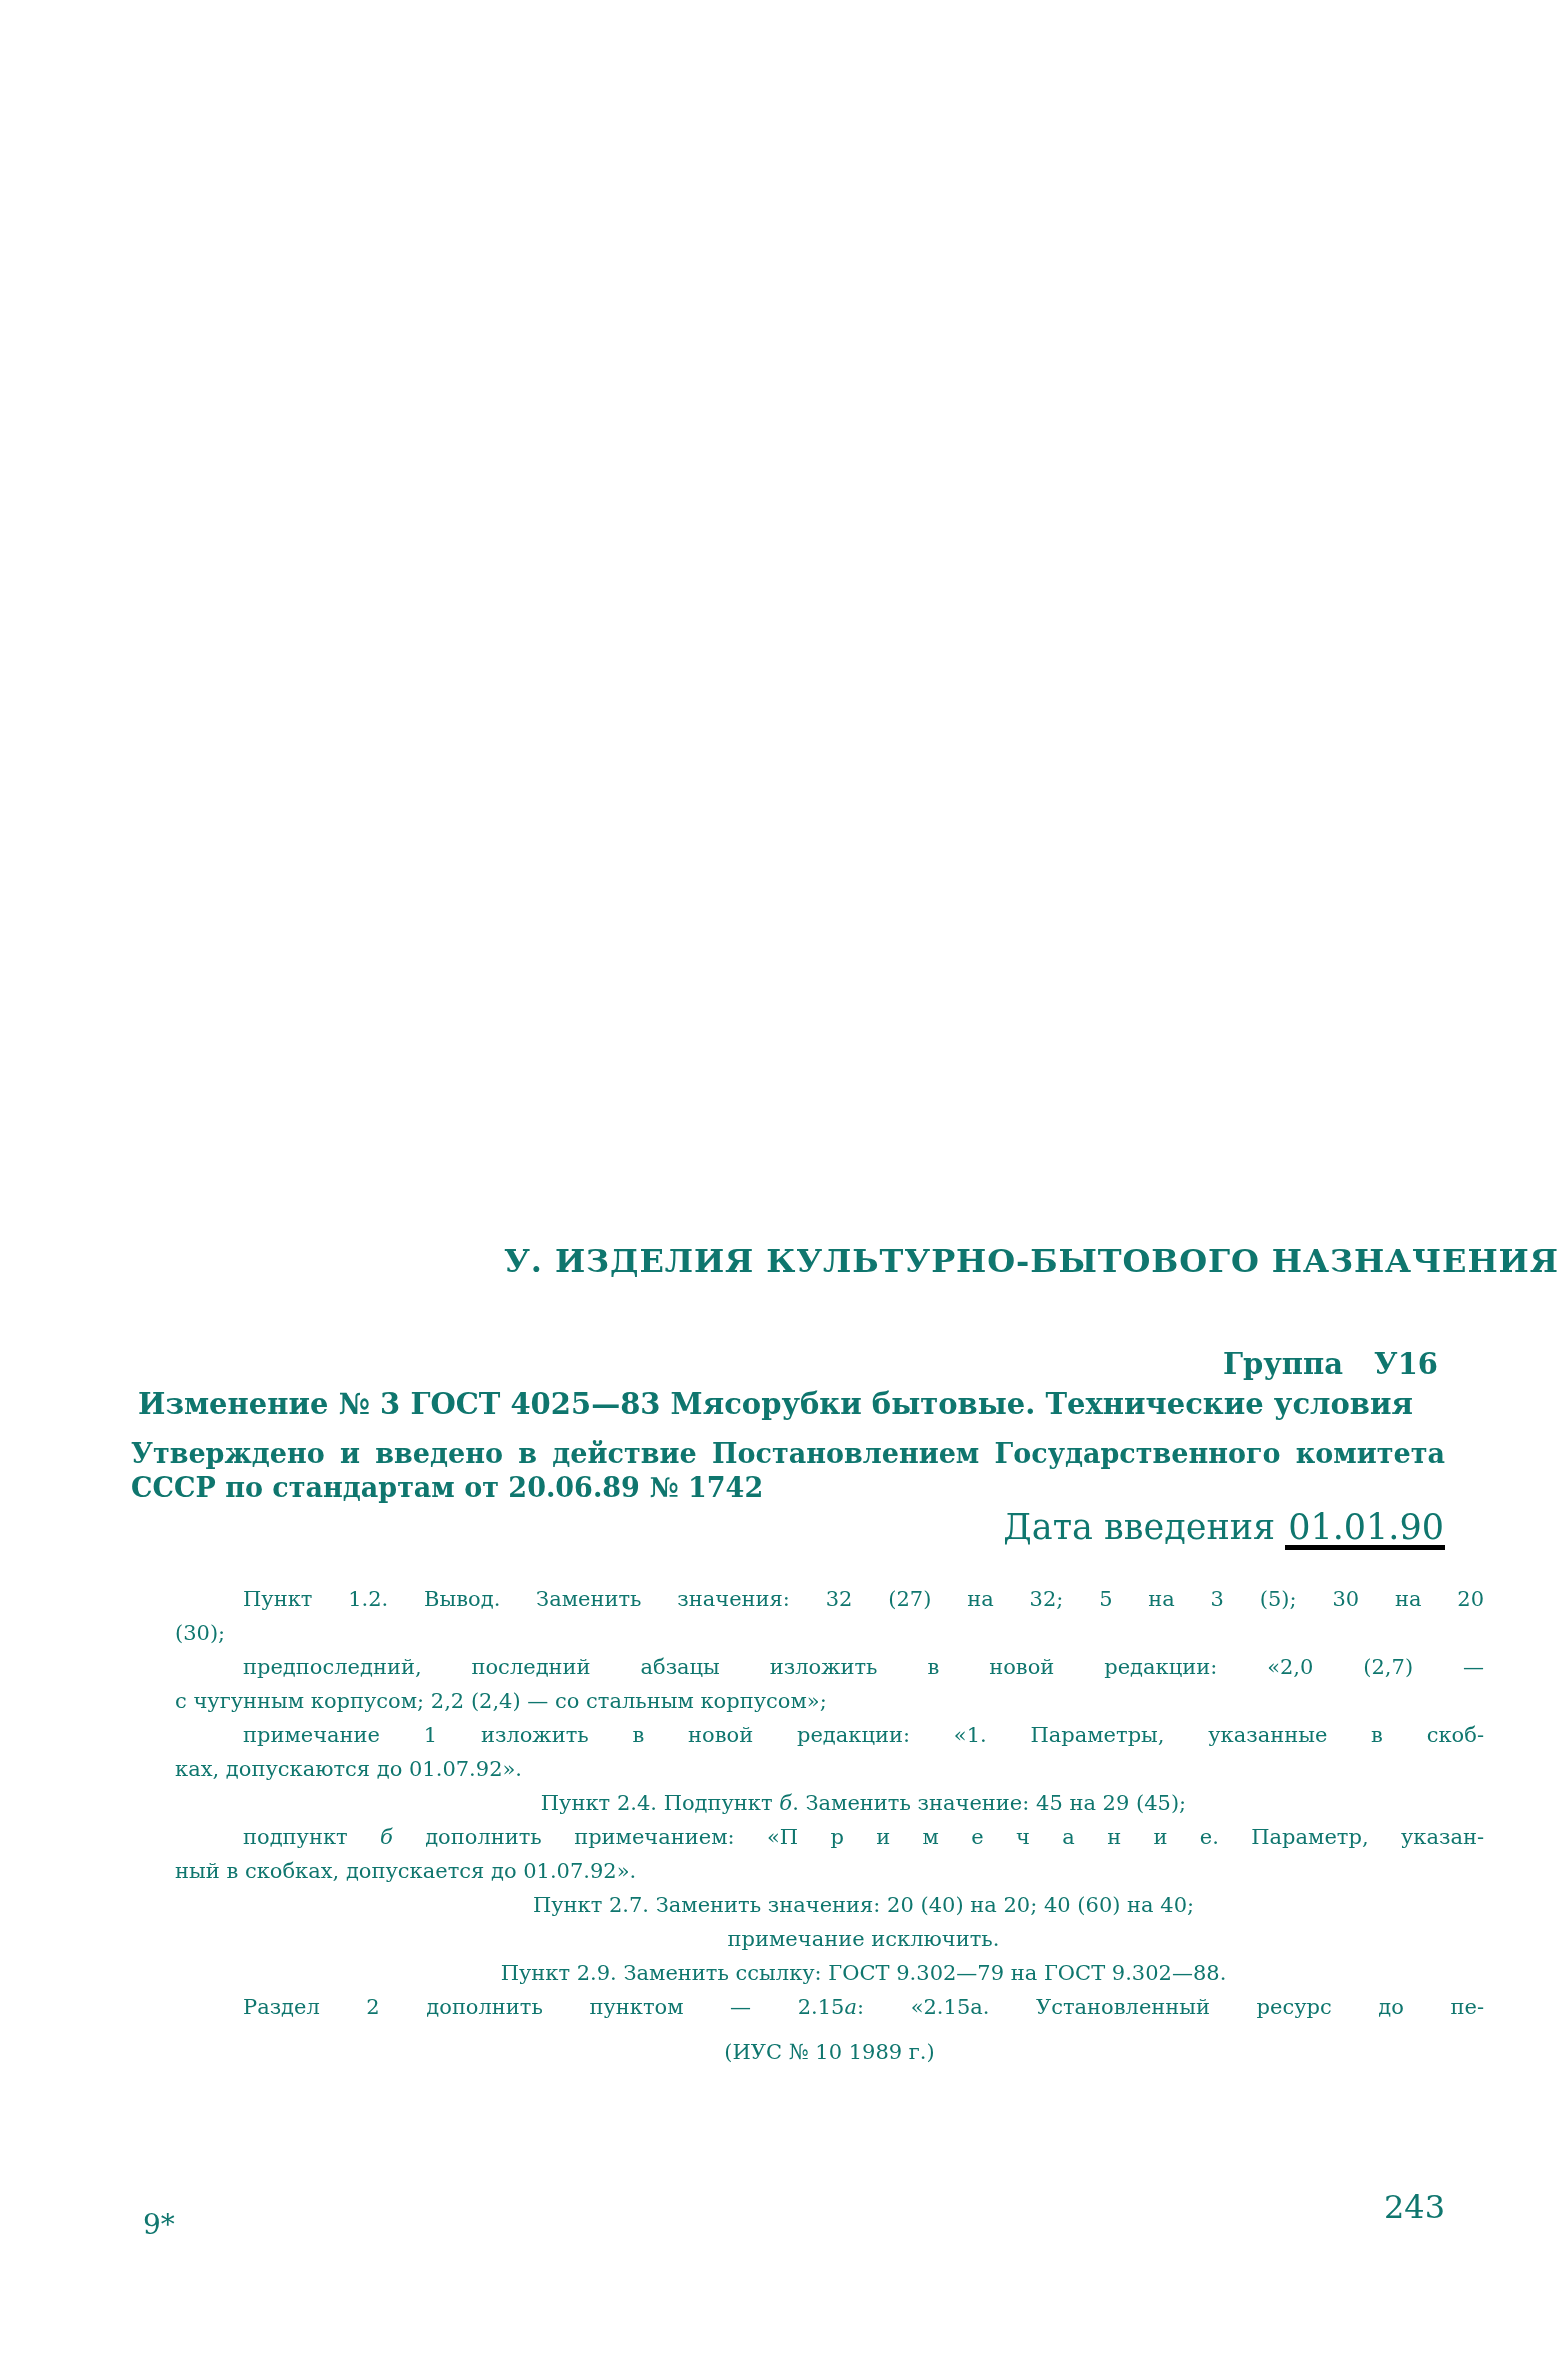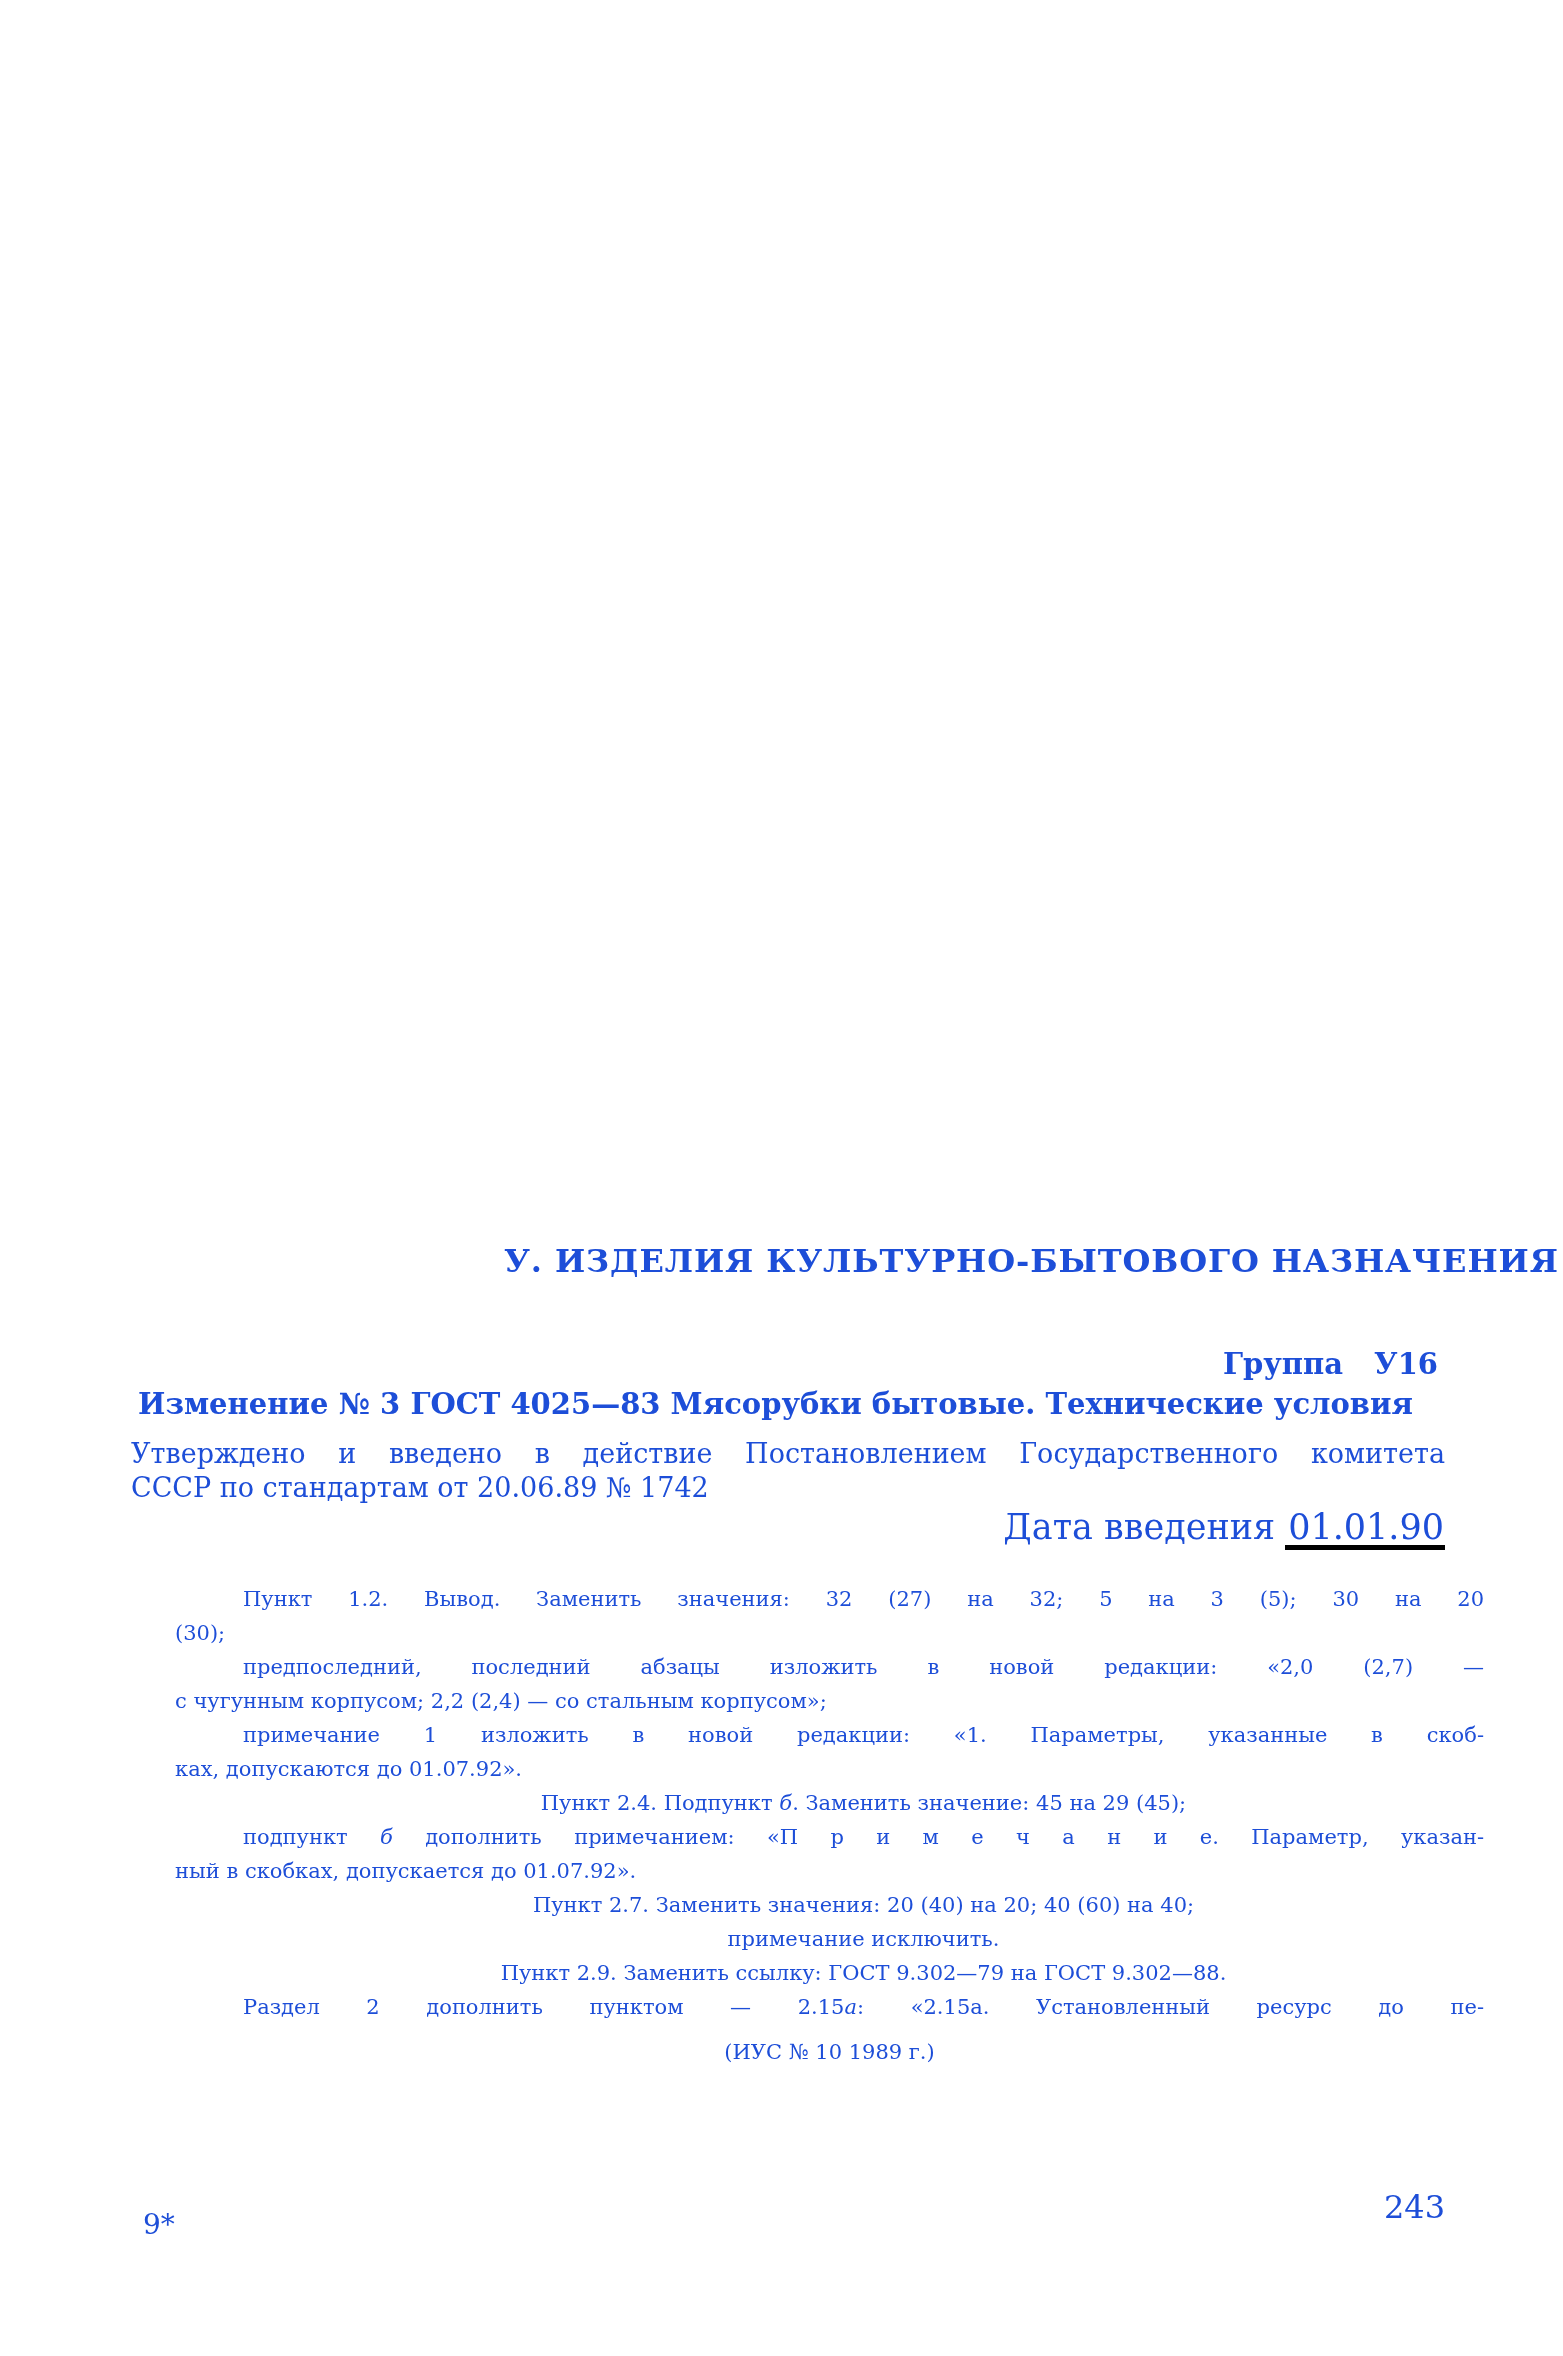--- a/index.html
+++ b/index.html
@@ -1,42 +1,42 @@
 <!DOCTYPE html>
 <html style="font-size:15px"><head>
 <meta charset="utf-8">
 <style>
   html,body{margin:0;padding:0;background:#e8e8e8;}
   .page{
     position:relative;
     width:1563px;height:2357px;
     background:#ffffff;
     font-family:"DejaVu Serif","Liberation Serif",serif;
-    color:#1d4ed8;
+    color:#0f766e;
     overflow:hidden;
     margin:0 auto;
   }
   .abs{position:absolute;}
   .doc-title{
     left:504px;top:1242px;
     font-size:32px;font-weight:bold;
     letter-spacing:0.9px;white-space:nowrap;
   }
   .group-line{
     top:1325px;right:125px;
     font-size:29px;font-weight:bold;white-space:nowrap;margin-top:22px;
   }
   .group-line .gv{margin-left:31px;}
   .change-heading{
     left:138px;top:1387px;
     font-size:29px;font-weight:bold;white-space:nowrap;
   }
   .approval{
     left:131px;top:1437px;width:1314px;
-    font-size:27px;font-weight:normal;line-height:34px;
+    font-size:27px;font-weight:bold;line-height:34px;
   }
   .date-line{
     top:1507px;right:119px;
     font-size:35px;font-weight:normal;white-space:nowrap;
   }
   .date-line .dv{margin-left:13px;}
   .date-underline{
     left:1285px;top:1545px;width:160px;height:4.7px;
     background:#000;
   }

